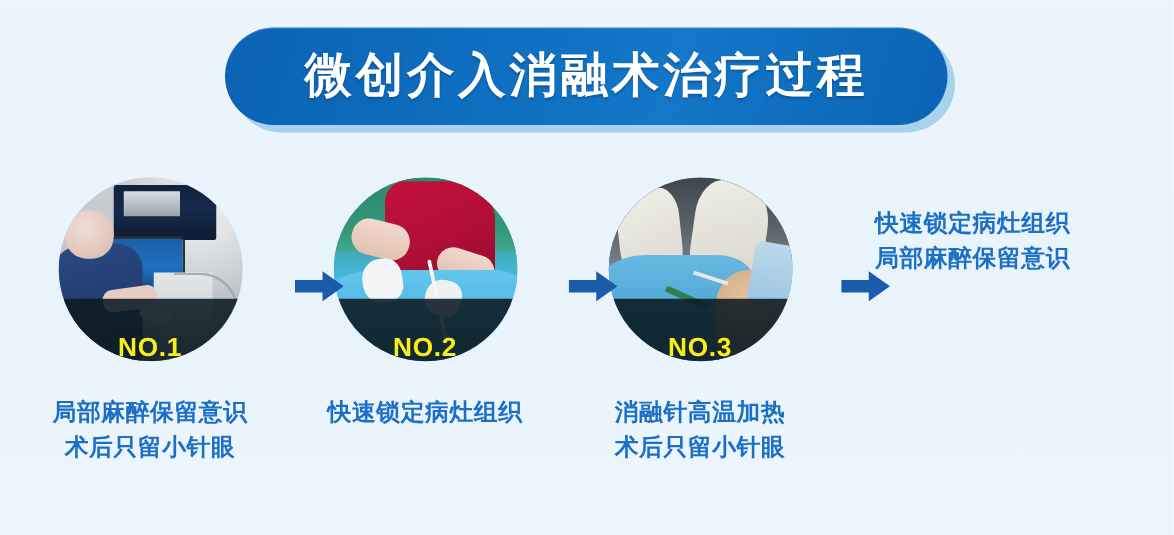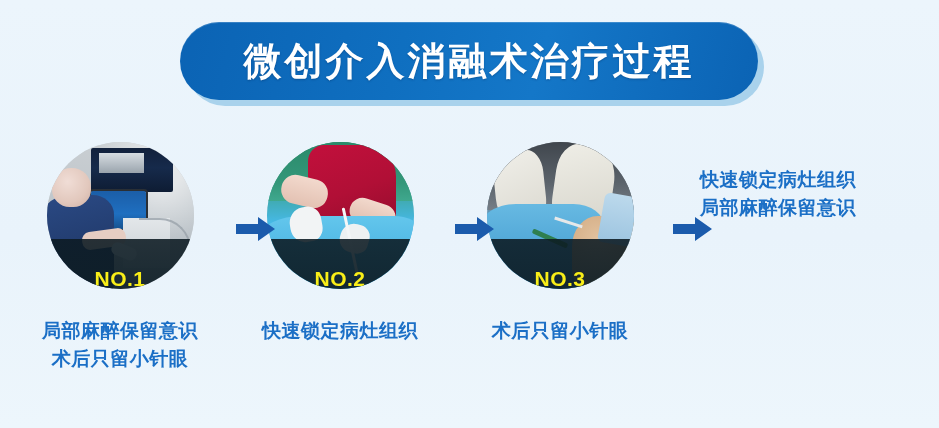--- a/index.html
+++ b/index.html
@@ -420,20 +420,21 @@
           <div class="skin"></div>
           <div class="mask"></div>
           <div class="needle2"></div>
           <div class="needle"></div>
         </div>
         <div class="no-band">
           <span class="no-label">NO.3</span>
         </div>
       </div>
       <div class="caption">
+        <span class="cl">消融针高温加热</span>
         <span class="cl">术后只留小针眼</span>
       </div>
     </div>
 
     <div class="step step-4">
       <div class="caption">
         <span class="cl">快速锁定病灶组织</span>
         <span class="cl">局部麻醉保留意识</span>
       </div>
     </div>

